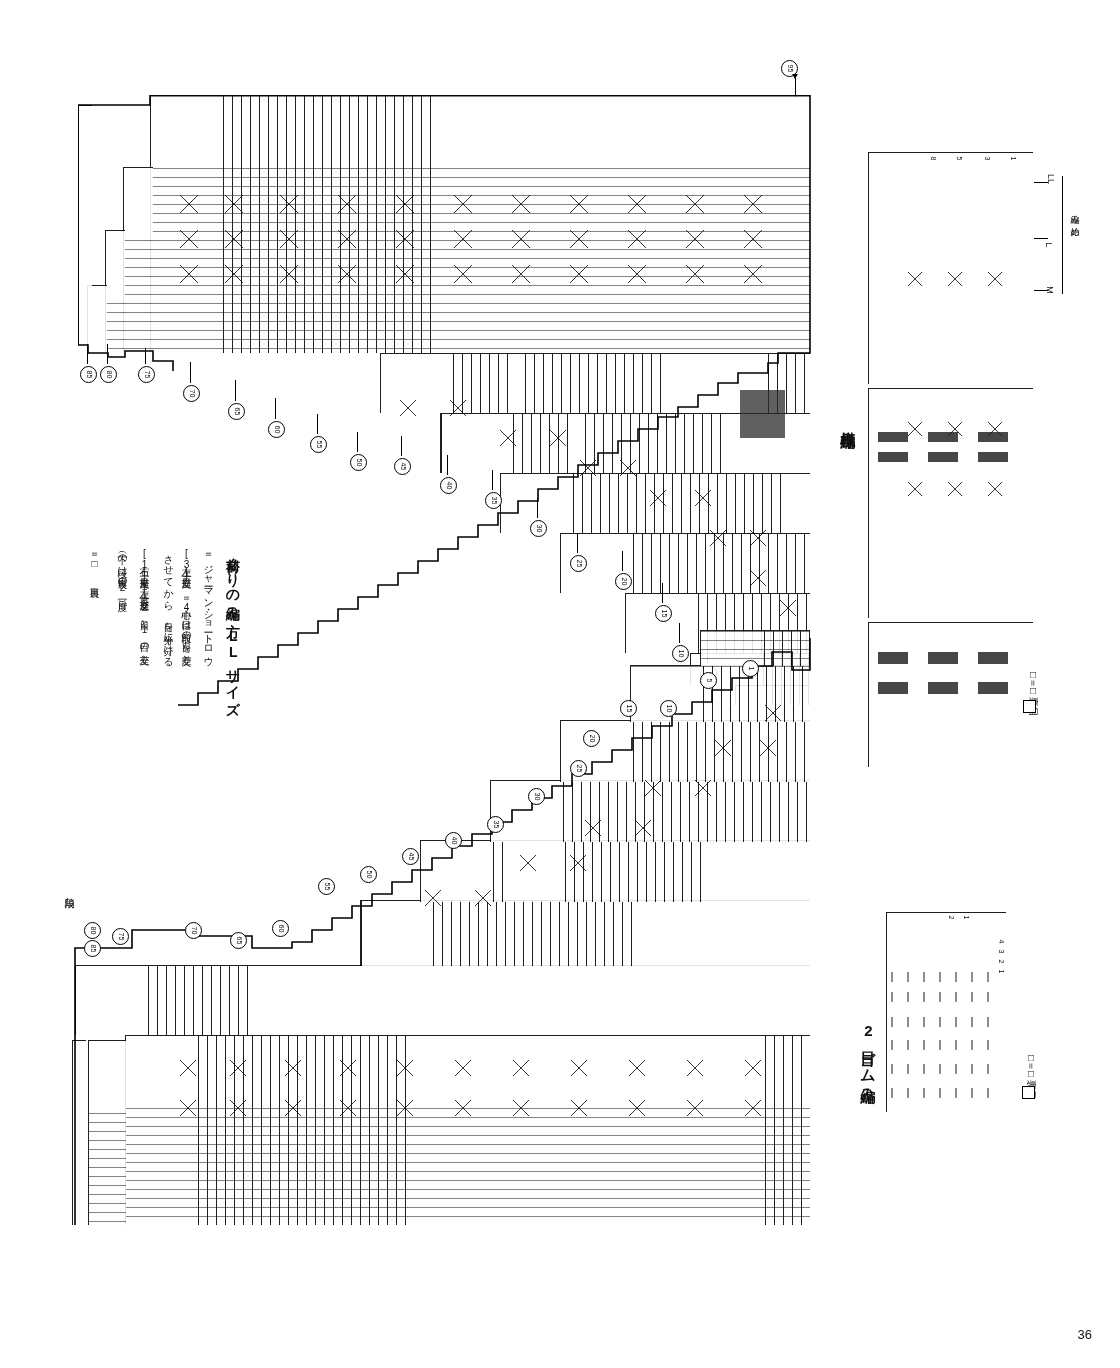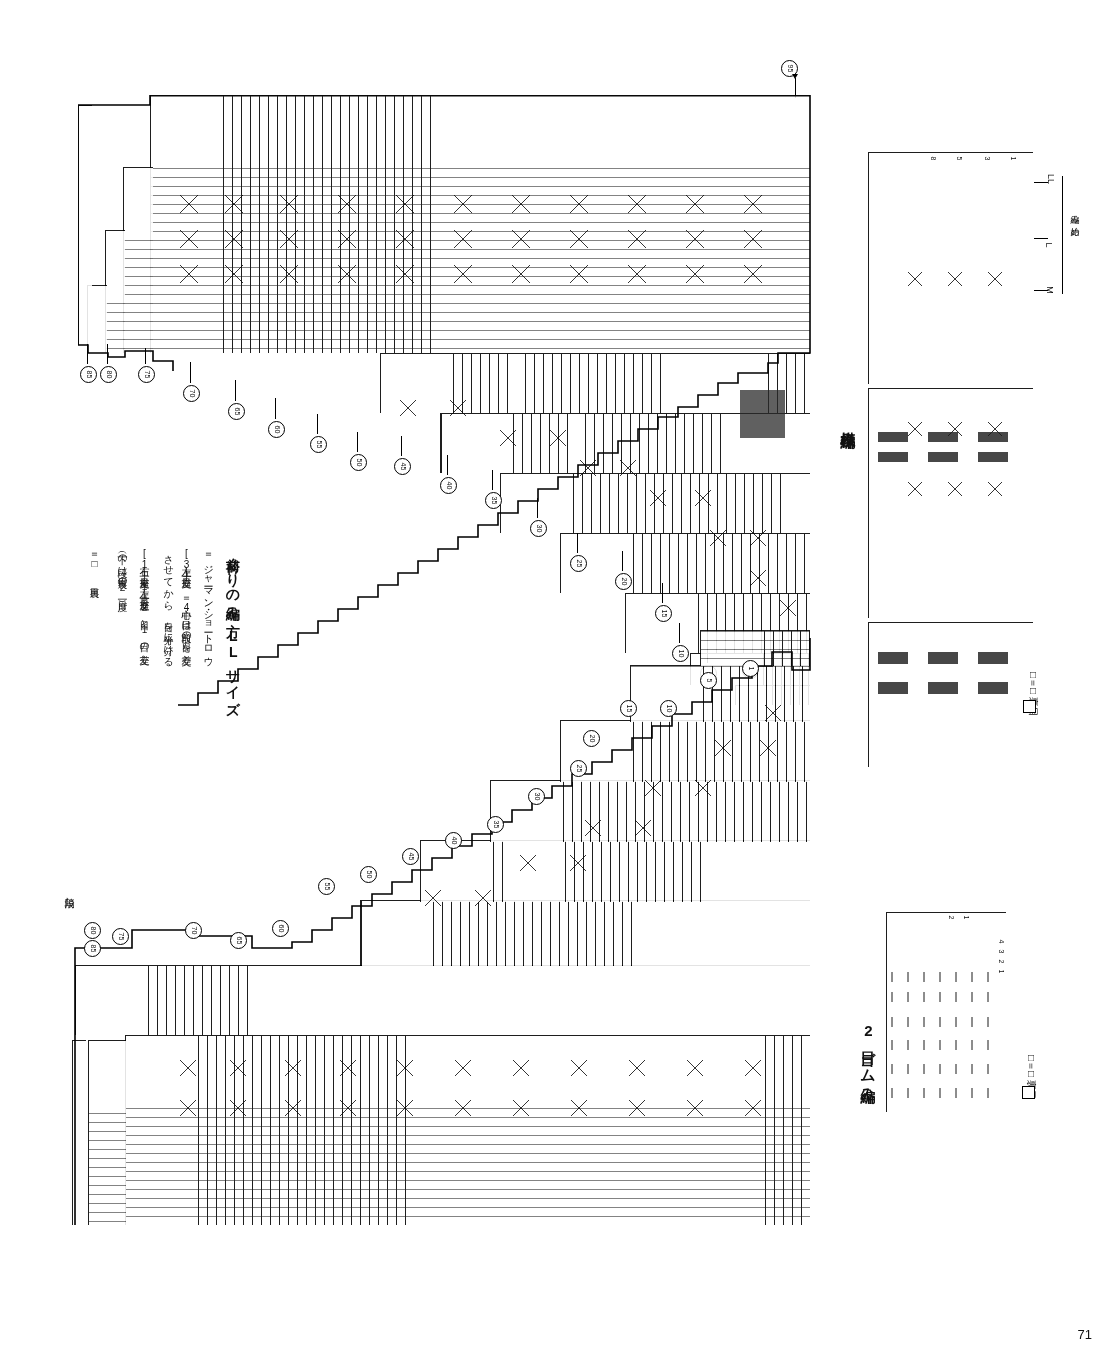--- a/index.html
+++ b/index.html
@@ -484,15 +484,15 @@
   <div class="tinycap" style="left:965px;top:914px;transform:rotate(90deg);">1</div>
 
   <div class="tinycap" style="left:1000px;top:938px;transform:rotate(90deg);">4</div>
   <div class="tinycap" style="left:1000px;top:948px;transform:rotate(90deg);">3</div>
   <div class="tinycap" style="left:1000px;top:958px;transform:rotate(90deg);">2</div>
   <div class="tinycap" style="left:1000px;top:968px;transform:rotate(90deg);">1</div>
 
   <div class="smallcap" style="left:1038px;top:1055px;font-size:10px;transform:rotate(90deg);transform-origin:left top;">□＝□ 裏目</div>
   <div class="swatch" style="position:absolute;left:1022px;top:1086px;"></div>
 
-  <div class="pagenum">71</div>
+  <div class="pagenum">36</div>
 
 </div>
 
 </body></html>

